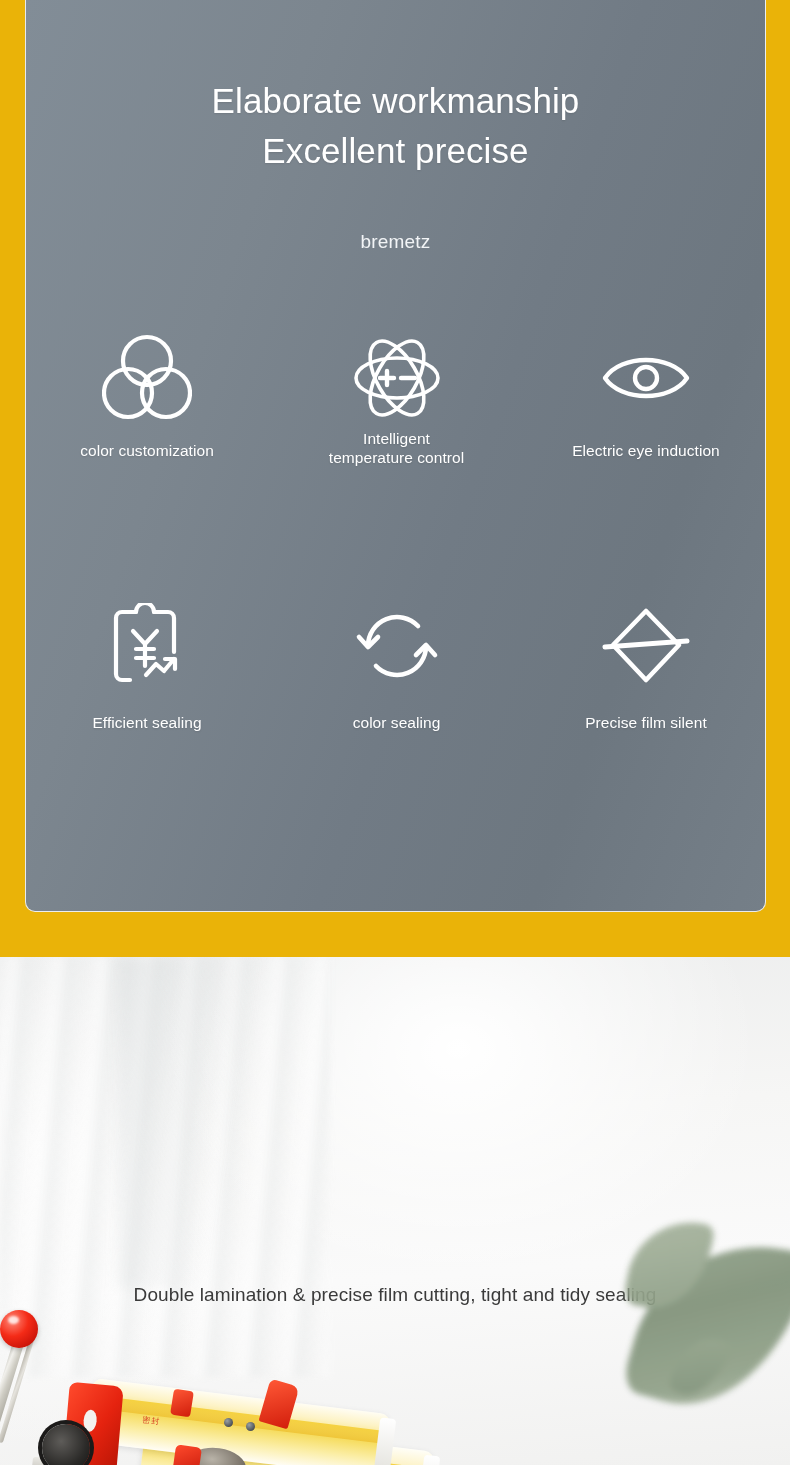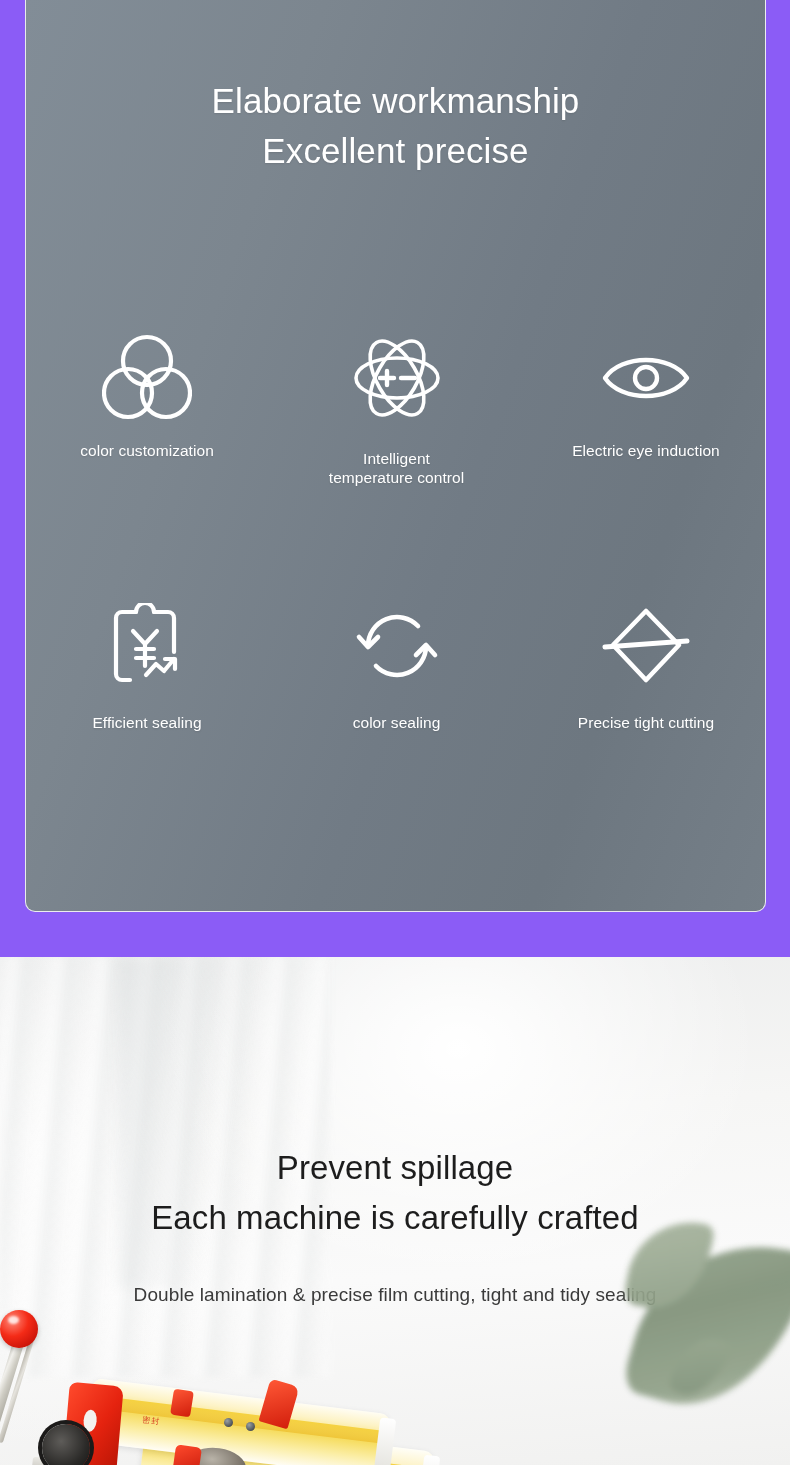--- a/index.html
+++ b/index.html
@@ -7,21 +7,21 @@
   body {
     font-family:"Liberation Sans", sans-serif;
     background:#ffffff;
     overflow:hidden;
   }
   .page { position:relative; width:790px; height:1465px; }
 
   
   .top-panel{
     position:absolute; left:0; top:0; width:790px; height:957px;
-    background:#8b5cf6;
+    background:#eab308;
   }
   .feature-card{
     position:absolute; left:25px; top:0px; width:741px; height:912px;
     border:1px solid rgba(255,255,255,.85);
     border-top:none;
     border-radius:0 0 10px 10px;
     background:linear-gradient(110deg,#828d97 0%,#7c868f 28%,#717b85 58%,#6d7780 78%,#757f88 100%);
     overflow:hidden;
   }
   .card-inner{ position:relative; width:100%; height:100%; }
@@ -59,21 +59,21 @@
   .feature .glyph svg{ display:block; }
   .feature .cap{
     margin-top:16px; text-align:center; color:#ffffff;
     font-size:15.5px; line-height:1.22; font-weight:400;
     letter-spacing:.05px; white-space:pre-line;
     text-shadow:0 1px 2px rgba(0,0,0,.13);
   }
   .row-2 .feature .glyph{ height:92px; }
   .row-2 .feature .cap{ margin-top:22px; }
   
-  .row-1 .f-temp .cap{ margin-top:24px; }
+  .row-1 .f-temp .cap{ margin-top:4px; }
 
   
   .photo-panel{
     position:absolute; left:0; top:957px; width:790px; height:508px;
     background:#f3f3f2;
     overflow:hidden;
   }
   .bg-wash{
     position:absolute; inset:0;
     background:
@@ -223,20 +223,21 @@
 
   <section class="top-panel">
     <div class="feature-card">
       <div class="card-inner">
 
         <h1 class="headline">
           <span>Elaborate workmanship</span>
           <span class="l2">Excellent precise</span>
         </h1>
 
+        <div class="brand">bremetz</div>
 
         <div class="icon-row row-1">
 
           <div class="feature">
             <span class="glyph">
               <svg width="90" height="88" viewBox="0 0 90 88" fill="none" stroke="#fff" stroke-width="4.2">
                 <circle cx="45" cy="27" r="24"></circle>
                 <circle cx="26" cy="59" r="24"></circle>
                 <circle cx="64" cy="59" r="24"></circle>
               </svg>
@@ -298,38 +299,34 @@
             <span class="cap">color sealing</span>
           </div>
 
           <div class="feature">
             <span class="glyph">
               <svg width="90" height="86" viewBox="0 0 90 86" fill="none" stroke="#fff" stroke-width="4.6" stroke-linecap="round" stroke-linejoin="round">
                 <path d="M45 8 L78 42 L45 77 L12 42 Z"></path>
                 <path d="M4 44 L86 38" stroke-width="5"></path>
               </svg>
             </span>
-            <span class="cap">Precise tight cutting</span>
+            <span class="cap">Precise film silent</span>
           </div>
 
         </div>
 
       </div>
     </div>
   </section>
 
   <section class="photo-panel">
     <div class="bg-wash"></div>
     <div class="curtain"></div>
     <div class="curtain2"></div>
 
-    <h2 class="ptitle">
-      <span>Prevent spillage</span>
-      <span class="l2">Each machine is carefully crafted</span>
-    </h2>
     <p class="psub">Double lamination &amp; precise film cutting, tight and tidy sealing</p>
 
     <div class="leaf">
       <div class="blade"></div>
       <div class="blade2"></div>
       <div class="blade3"></div>
     </div>
 
     <div class="machine">
       <div class="base-plate"></div>

